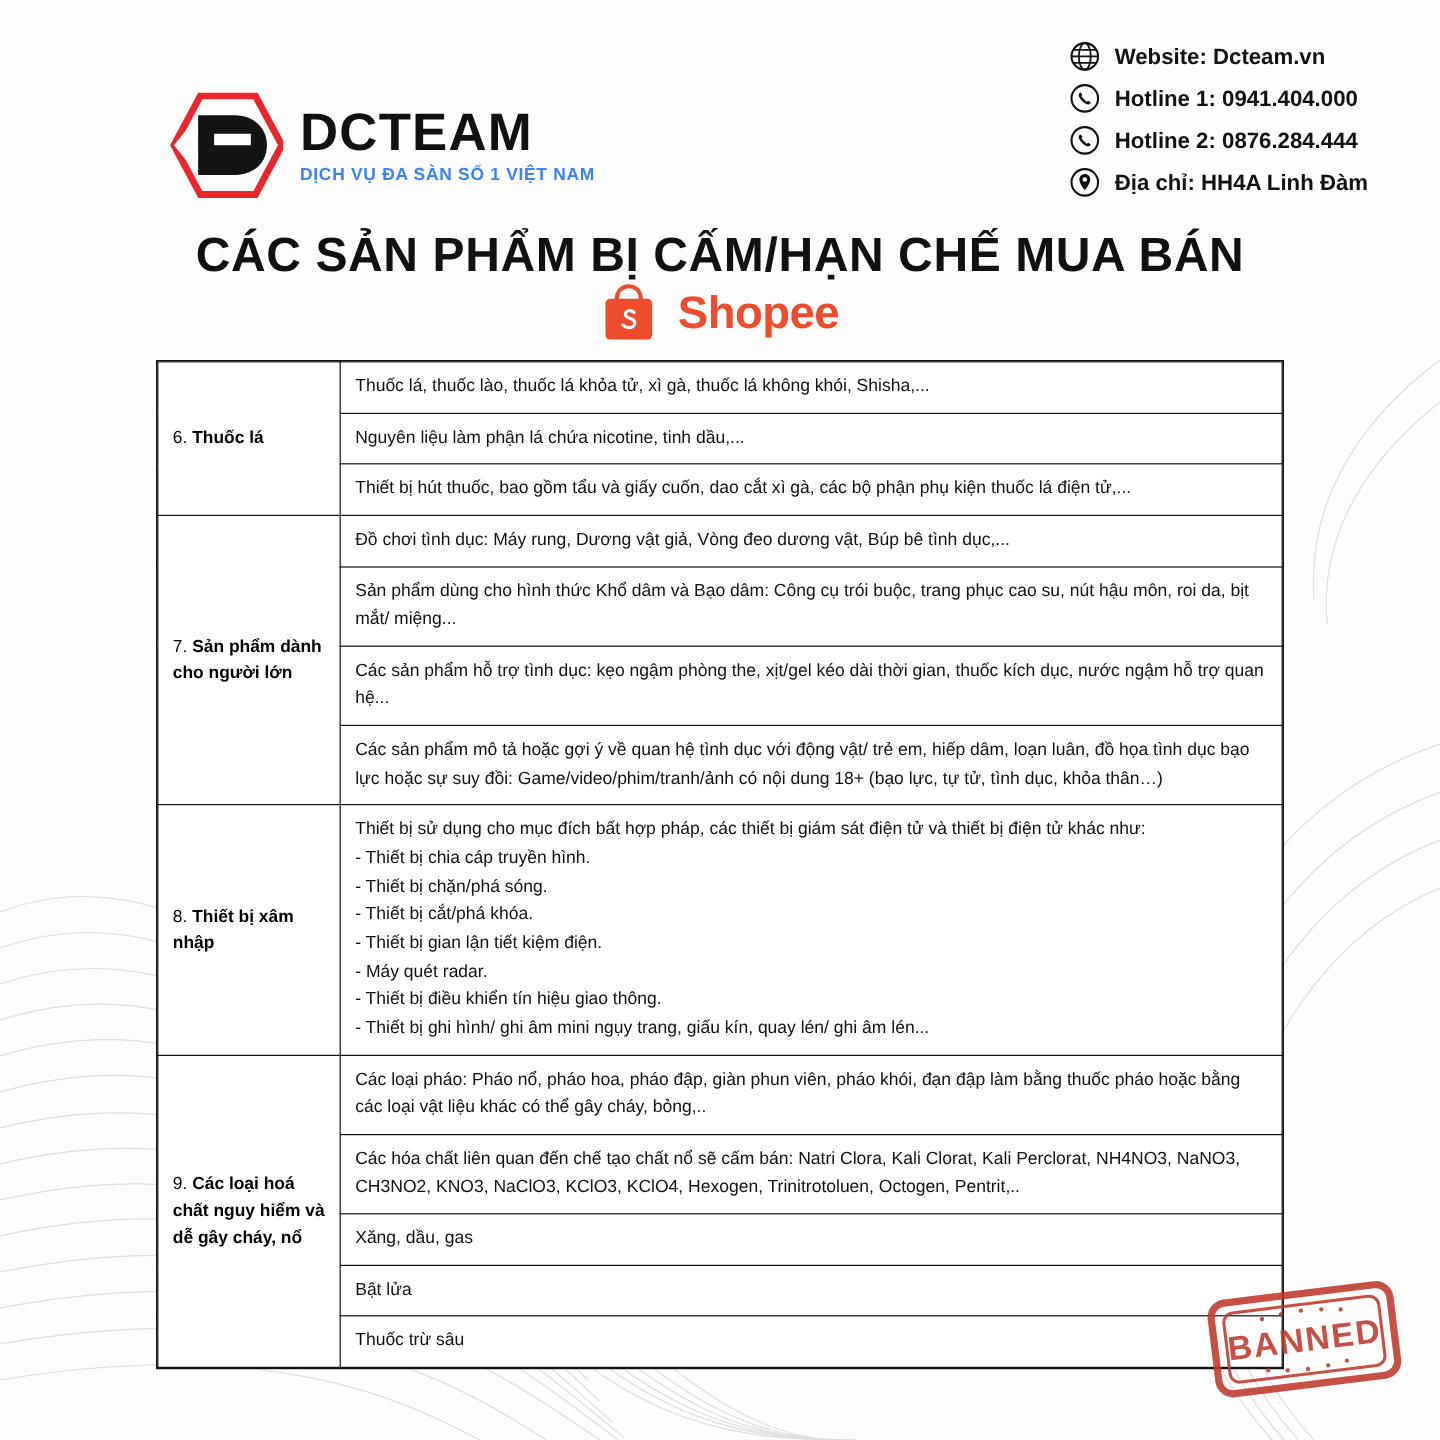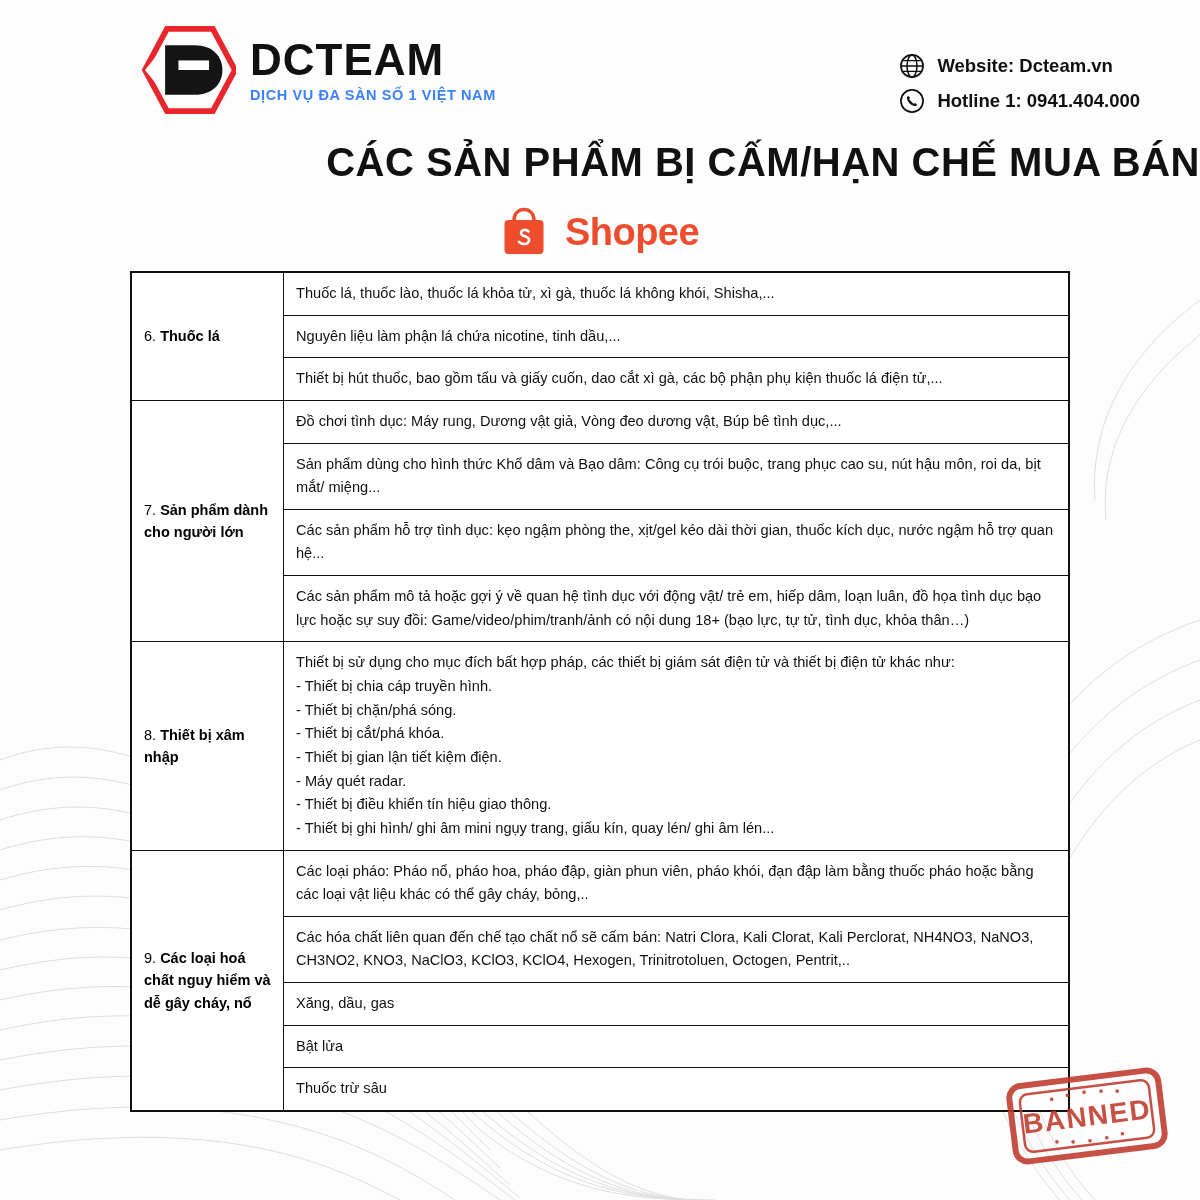--- a/index.html
+++ b/index.html
@@ -37,29 +37,29 @@
     letter-spacing: 0.6px; margin-top: 4px;
   }
   .contact { display: flex; flex-direction: column; gap: 9px; padding-top: 8px; }
   .contact-row { display: flex; align-items: center; gap: 12px; }
   .c-icon { width: 26px; height: 26px; flex: none; }
   .contact-text { font-size: 18.5px; font-weight: bold; color: #111; white-space: nowrap; }
 
   
   .title {
     position: relative; z-index: 2;
-    text-align: right;
+    text-align: center;
     font-size: 40px; font-weight: bold; color: #111;
     letter-spacing: 0.5px;
     margin-top: 26px;
   }
   .shopee-wrap {
     position: relative; z-index: 2;
     display: flex; align-items: center; justify-content: center;
-    gap: 18px; margin-top: 22px; margin-bottom: 14px;
+    gap: 18px; margin-top: 0; margin-bottom: 14px;
   }
   .shopee-bag { width: 46px; height: 50px; }
   .shopee-word { font-size: 38px; color: #ee4d2d; font-weight: 600; letter-spacing: -0.5px; }
 
   
   .table-wrap {
     position: relative; z-index: 2;
     margin: 0 auto;
     width: 940px;
     border: 1.5px solid #111;
@@ -148,21 +148,36 @@
       </div>
 
       <div class="contact-row">
         <svg class="c-icon" viewBox="0 0 24 24">
           <circle cx="12" cy="12" r="10.2" fill="none" stroke="#111" stroke-width="1.6"></circle>
           <path d="M8.4,7.2 C7.2,8.4 7,9.6 7.8,11.2 C8.9,13.4 10.6,15.1 12.8,16.2 C14.4,17 15.6,16.8 16.8,15.6 L15,13.8 L13.4,14.6 L9.4,10.6 L10.2,9 Z" fill="#111"></path>
         </svg>
         <span class="contact-text">Hotline 1: 0941.404.000</span>
       </div>
 
-
+      <div class="contact-row">
+        <svg class="c-icon" viewBox="0 0 24 24">
+          <circle cx="12" cy="12" r="10.2" fill="none" stroke="#111" stroke-width="1.6"></circle>
+          <path d="M8.4,7.2 C7.2,8.4 7,9.6 7.8,11.2 C8.9,13.4 10.6,15.1 12.8,16.2 C14.4,17 15.6,16.8 16.8,15.6 L15,13.8 L13.4,14.6 L9.4,10.6 L10.2,9 Z" fill="#111"></path>
+        </svg>
+        <span class="contact-text">Hotline 2: 0876.284.444</span>
+      </div>
+
+      <div class="contact-row">
+        <svg class="c-icon" viewBox="0 0 24 24">
+          <circle cx="12" cy="12" r="10.2" fill="none" stroke="#111" stroke-width="1.6"></circle>
+          <path d="M12,5.6 C9.6,5.6 7.8,7.4 7.8,9.8 C7.8,13 12,18.2 12,18.2 C12,18.2 16.2,13 16.2,9.8 C16.2,7.4 14.4,5.6 12,5.6 Z" fill="#111"></path>
+          <circle cx="12" cy="9.8" r="1.7" fill="#fff"></circle>
+        </svg>
+        <span class="contact-text">Địa chỉ: HH4A Linh Đàm</span>
+      </div>
 
     </div>
   </div>
 
   <div class="title">CÁC SẢN PHẨM BỊ CẤM/HẠN CHẾ MUA BÁN</div>
 
   <div class="shopee-wrap">
     <svg class="shopee-bag" viewBox="0 0 46 50">
       <path d="M13,13 C13,6.6 17.4,2.5 23,2.5 C28.6,2.5 33,6.6 33,13" fill="none" stroke="#ee4d2d" stroke-width="3.4" stroke-linecap="round"></path>
       <rect x="3.5" y="13" width="39" height="34" rx="4" fill="#ee4d2d"></rect>

